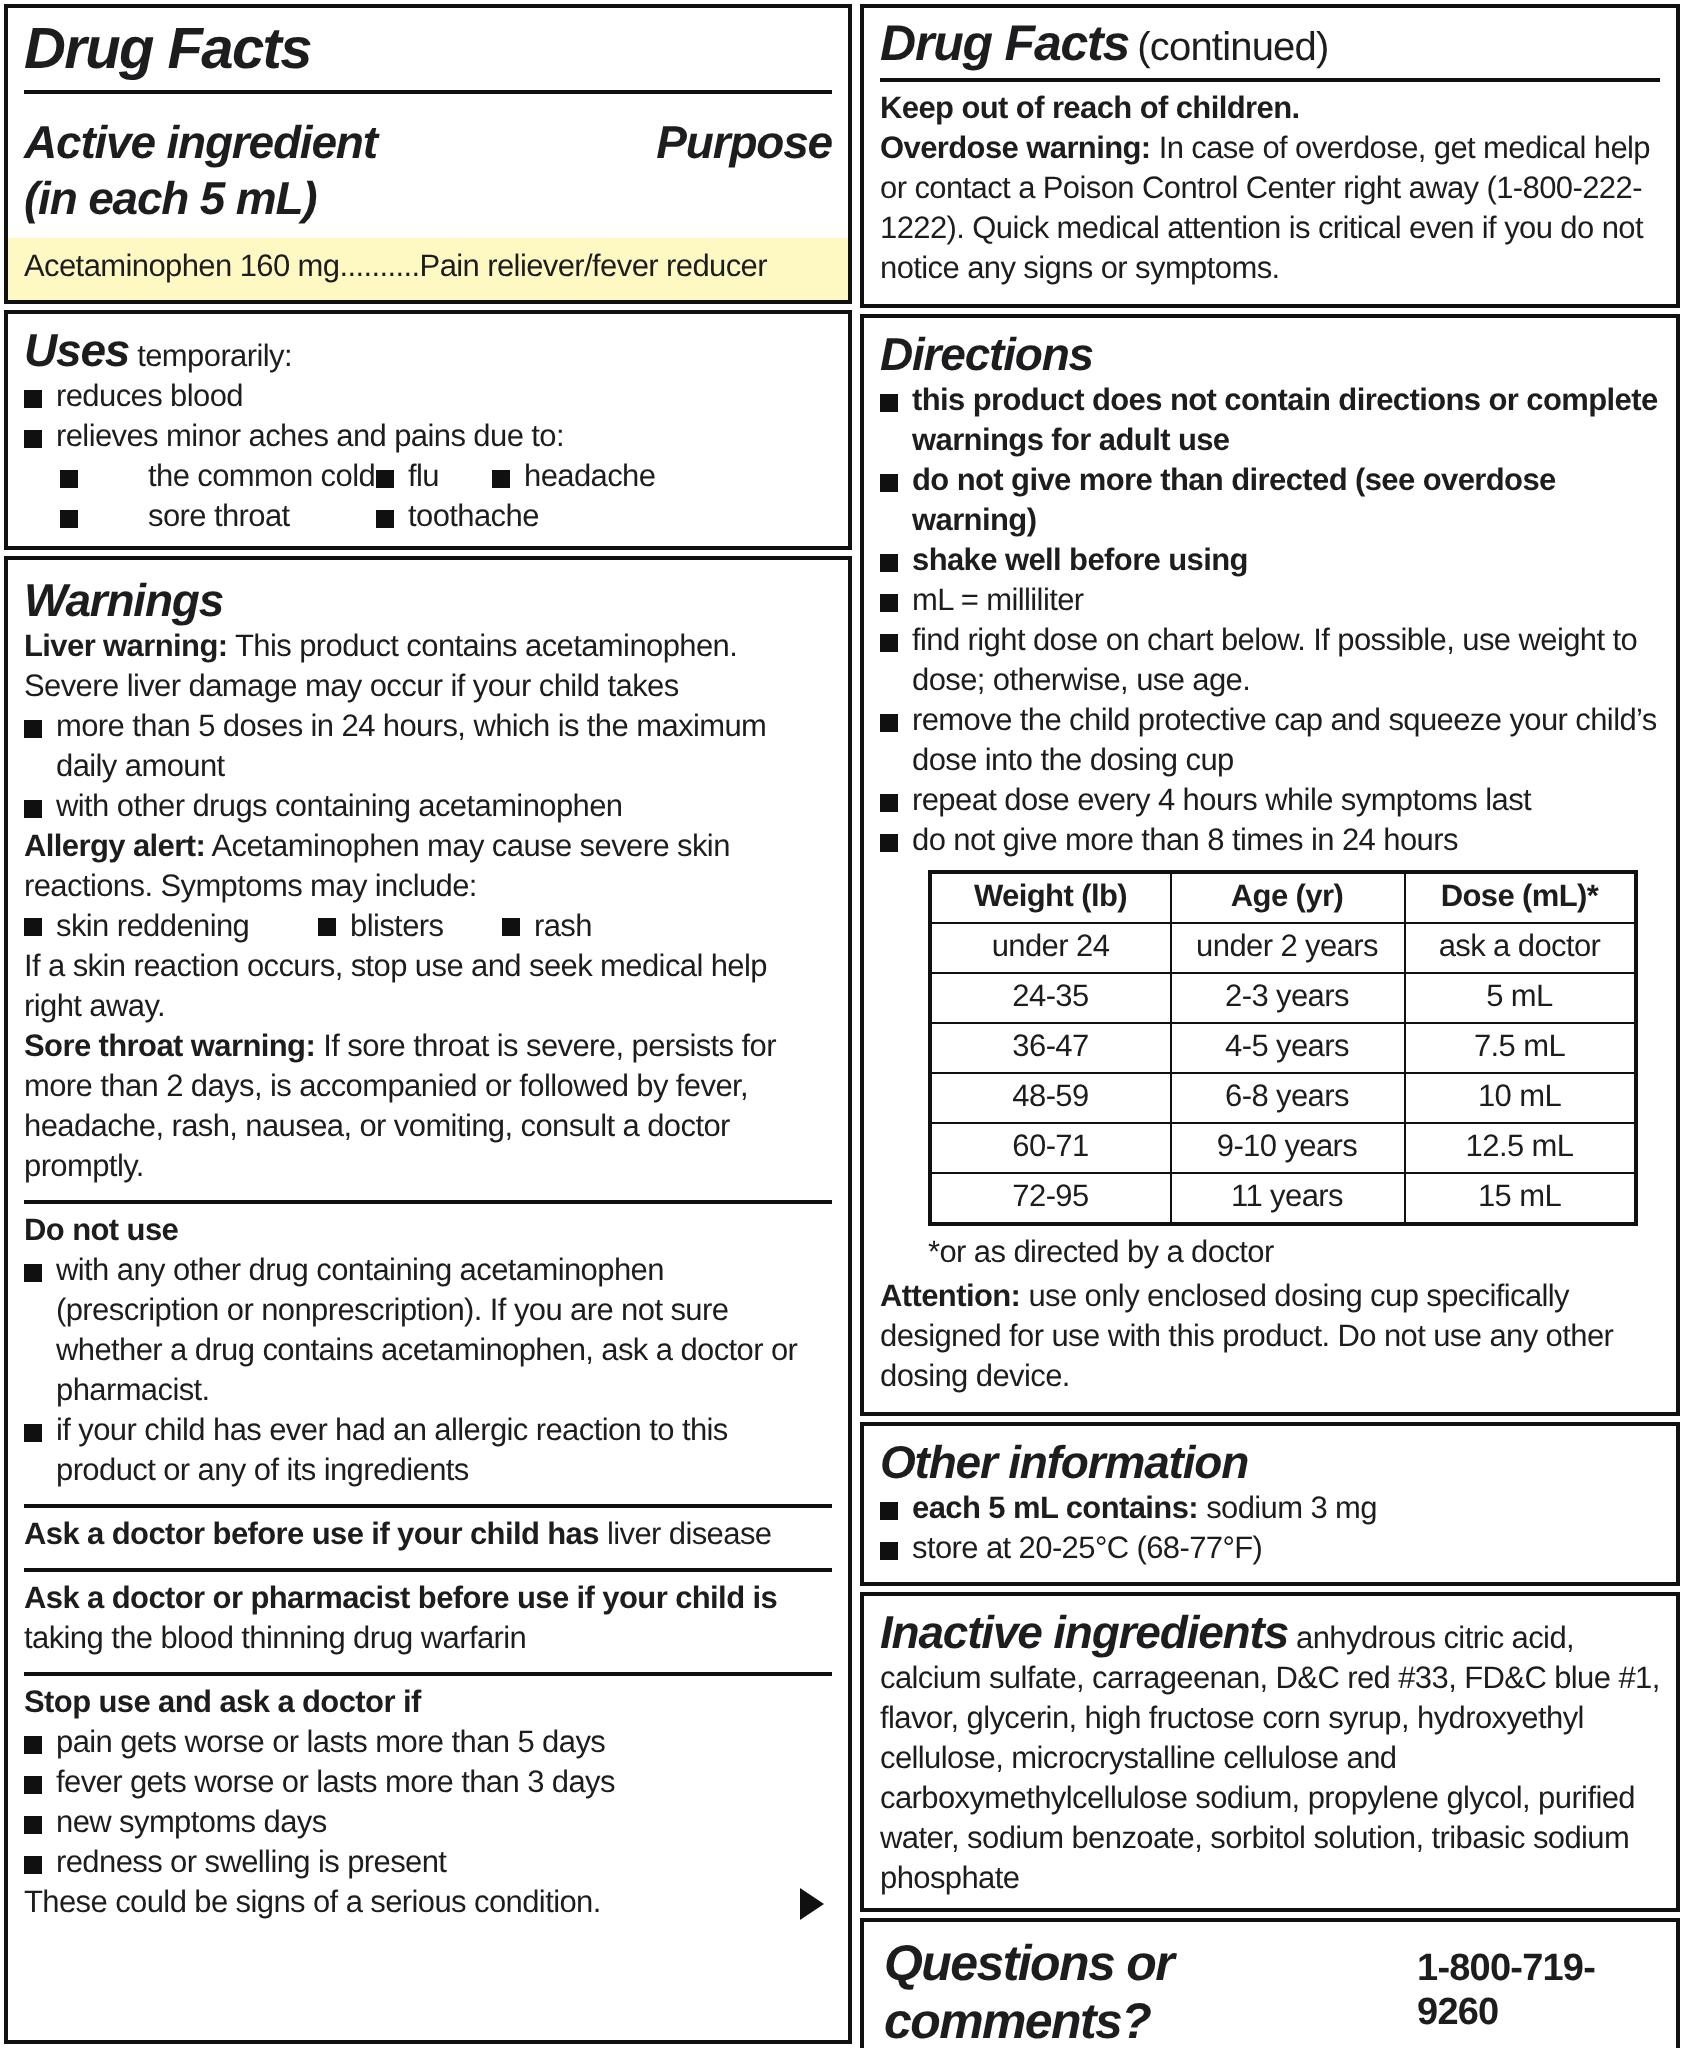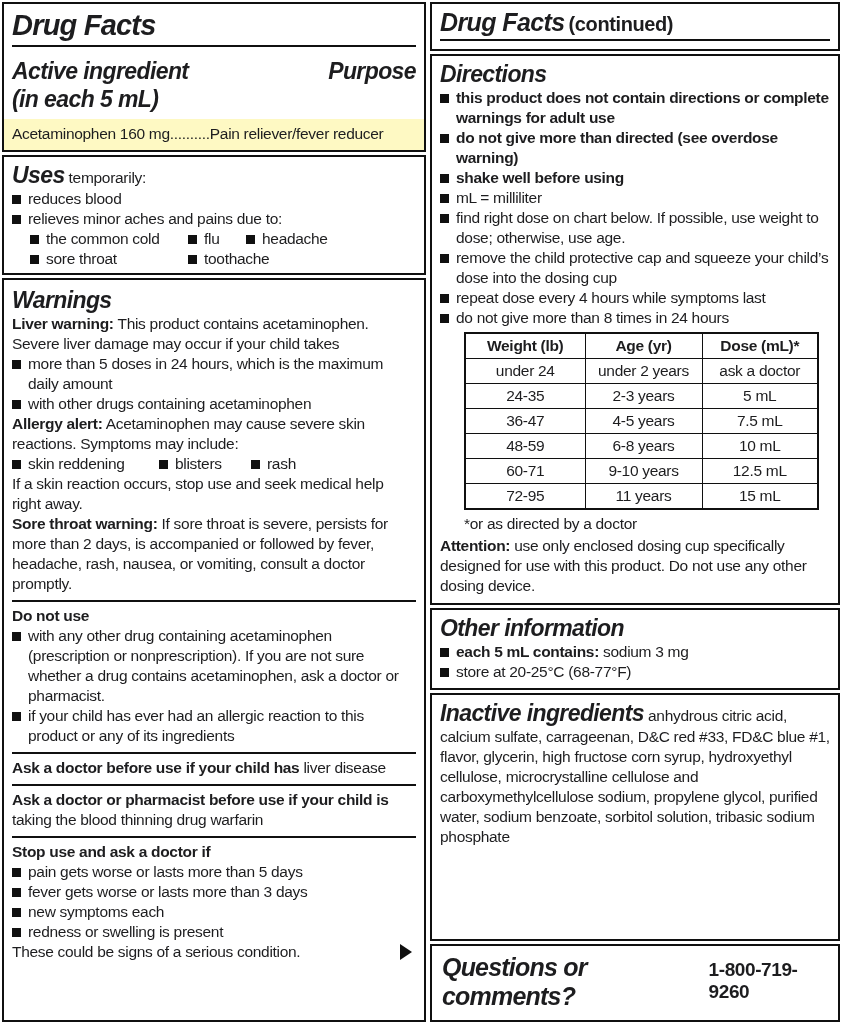--- a/index.html
+++ b/index.html
@@ -16,39 +16,39 @@
   .col-right { width: 410px; }
   .box { border: 2.5px solid #101010; background: #fff; }
   .grow { flex: 1 1 auto; }
 
   .pad { padding: 4px 8px; }
   .body-t { font-size: 15.5px; line-height: 20px; }
   .bold { font-weight: bold; }
 
   .h1 { font-size: 29px; line-height: 34px; font-weight: bold; font-style: italic; letter-spacing: -0.8px; }
   .h2 { font-size: 23px; line-height: 28px; font-weight: bold; font-style: italic; letter-spacing: -0.6px; }
-  .h2-suffix { font-size: 20px; font-weight: bold; font-style: normal; letter-spacing: -0.4px; }
+  .h2-suffix { font-size: 20px; font-weight: normal; font-style: normal; letter-spacing: -0.4px; }
 
   .rule { border-top: 2px solid #101010; margin: 3px 0 4px 0; }
 
   .ai-head { display: flex; justify-content: space-between; align-items: flex-start; padding: 2px 8px 6px 8px; }
   .pink-row {
     padding: 5px 8px 6px 8px;
     font-size: 15.5px; line-height: 20px;
   }
 
   .bullet { display: flex; }
   .sq { width: 9px; height: 9px; background: #101010; flex: 0 0 auto; margin: 6px 7px 0 0; }
   .bullet .bt { flex: 1 1 auto; }
 
   .inline-sq { display: inline-block; width: 9px; height: 9px; background: #101010; margin-right: 7px; }
 
   .uses-row { display: flex; padding-left: 18px; }
   .uses-item { display: flex; }
-  .uses-c1 { width: 158px; }
+  .uses-c1 { width: 158px; gap: 28px; }
   .uses-c2 { width: 58px; }
 
   .al-row { display: flex; }
   .al-c1 { width: 147px; }
   .al-c2 { width: 92px; }
 
   .sub { border-top: 2px solid #101010; padding: 4px 0 6px 0; }
   .sub-first { padding: 2px 0 6px 0; }
 
   .footer-row { display: flex; align-items: center; }
@@ -178,21 +178,21 @@
         <div class="bullet">
             <span class="sq"></span>
             <div class="bt">pain gets worse or lasts more than 5 days</div>
           </div>
         <div class="bullet">
             <span class="sq"></span>
             <div class="bt">fever gets worse or lasts more than 3 days</div>
           </div>
         <div class="bullet">
             <span class="sq"></span>
-            <div class="bt">new symptoms each</div>
+            <div class="bt">new symptoms days</div>
           </div>
         <div class="bullet">
             <span class="sq"></span>
             <div class="bt">redness or swelling is present</div>
           </div>
         <div class="footer-row">
           <span>These could be signs of a serious condition.</span>
           <span class="tri"></span>
         </div>
       </div>
@@ -200,20 +200,24 @@
   </div>
 
   <div class="col col-right">
 
     <div class="box pad body-t">
       <div>
         <span class="h2" style="font-size:25px;">Drug Facts</span>
         <span class="h2-suffix">(continued)</span>
       </div>
       <div class="rule"></div>
+      <div class="bold">Keep out of reach of children.</div>
+      <div style="padding-bottom:3px;">
+        <span class="bold">Overdose warning:</span> <span>In case of overdose, get medical help or contact a Poison Control Center right away (1-800-222-1222). Quick medical attention is critical even if you do not notice any signs or symptoms.</span>
+      </div>
     </div>
 
     <div class="box pad body-t">
       <div class="h2">Directions</div>
       <div class="bullet bold">
           <span class="sq"></span>
           <div class="bt">this product does not contain directions or complete warnings for adult use</div>
         </div>
       <div class="bullet bold">
           <span class="sq"></span>

